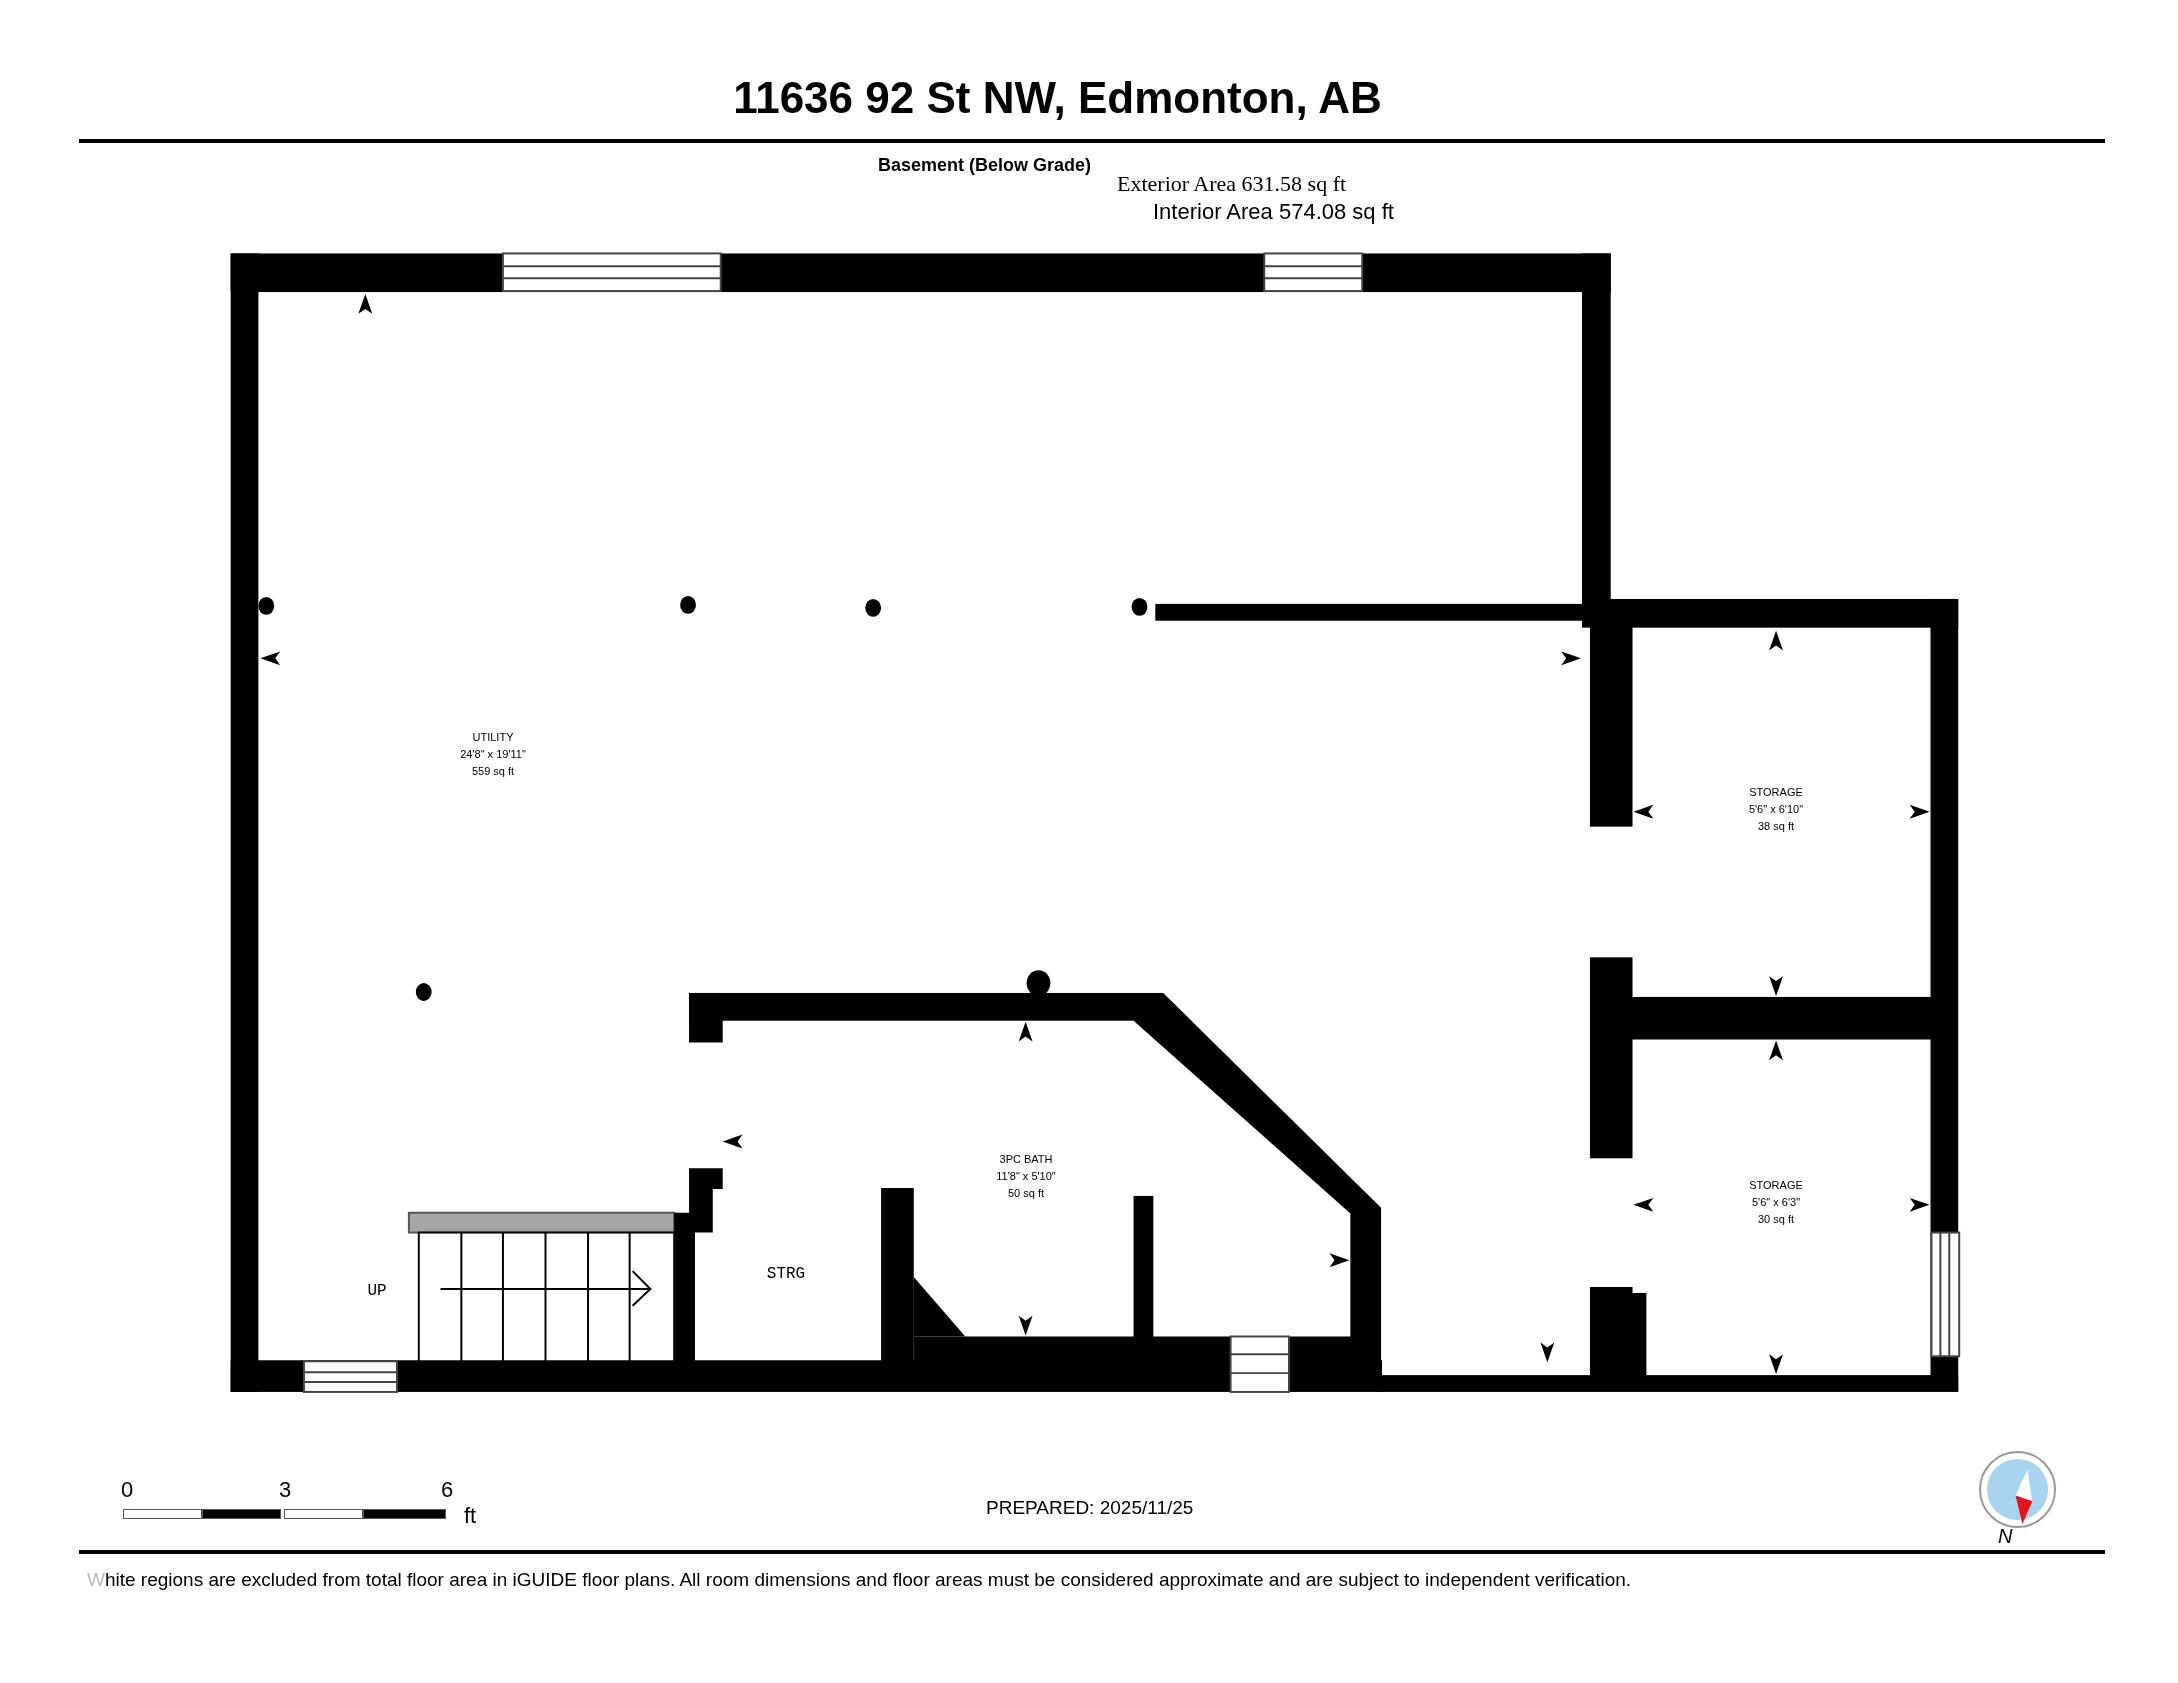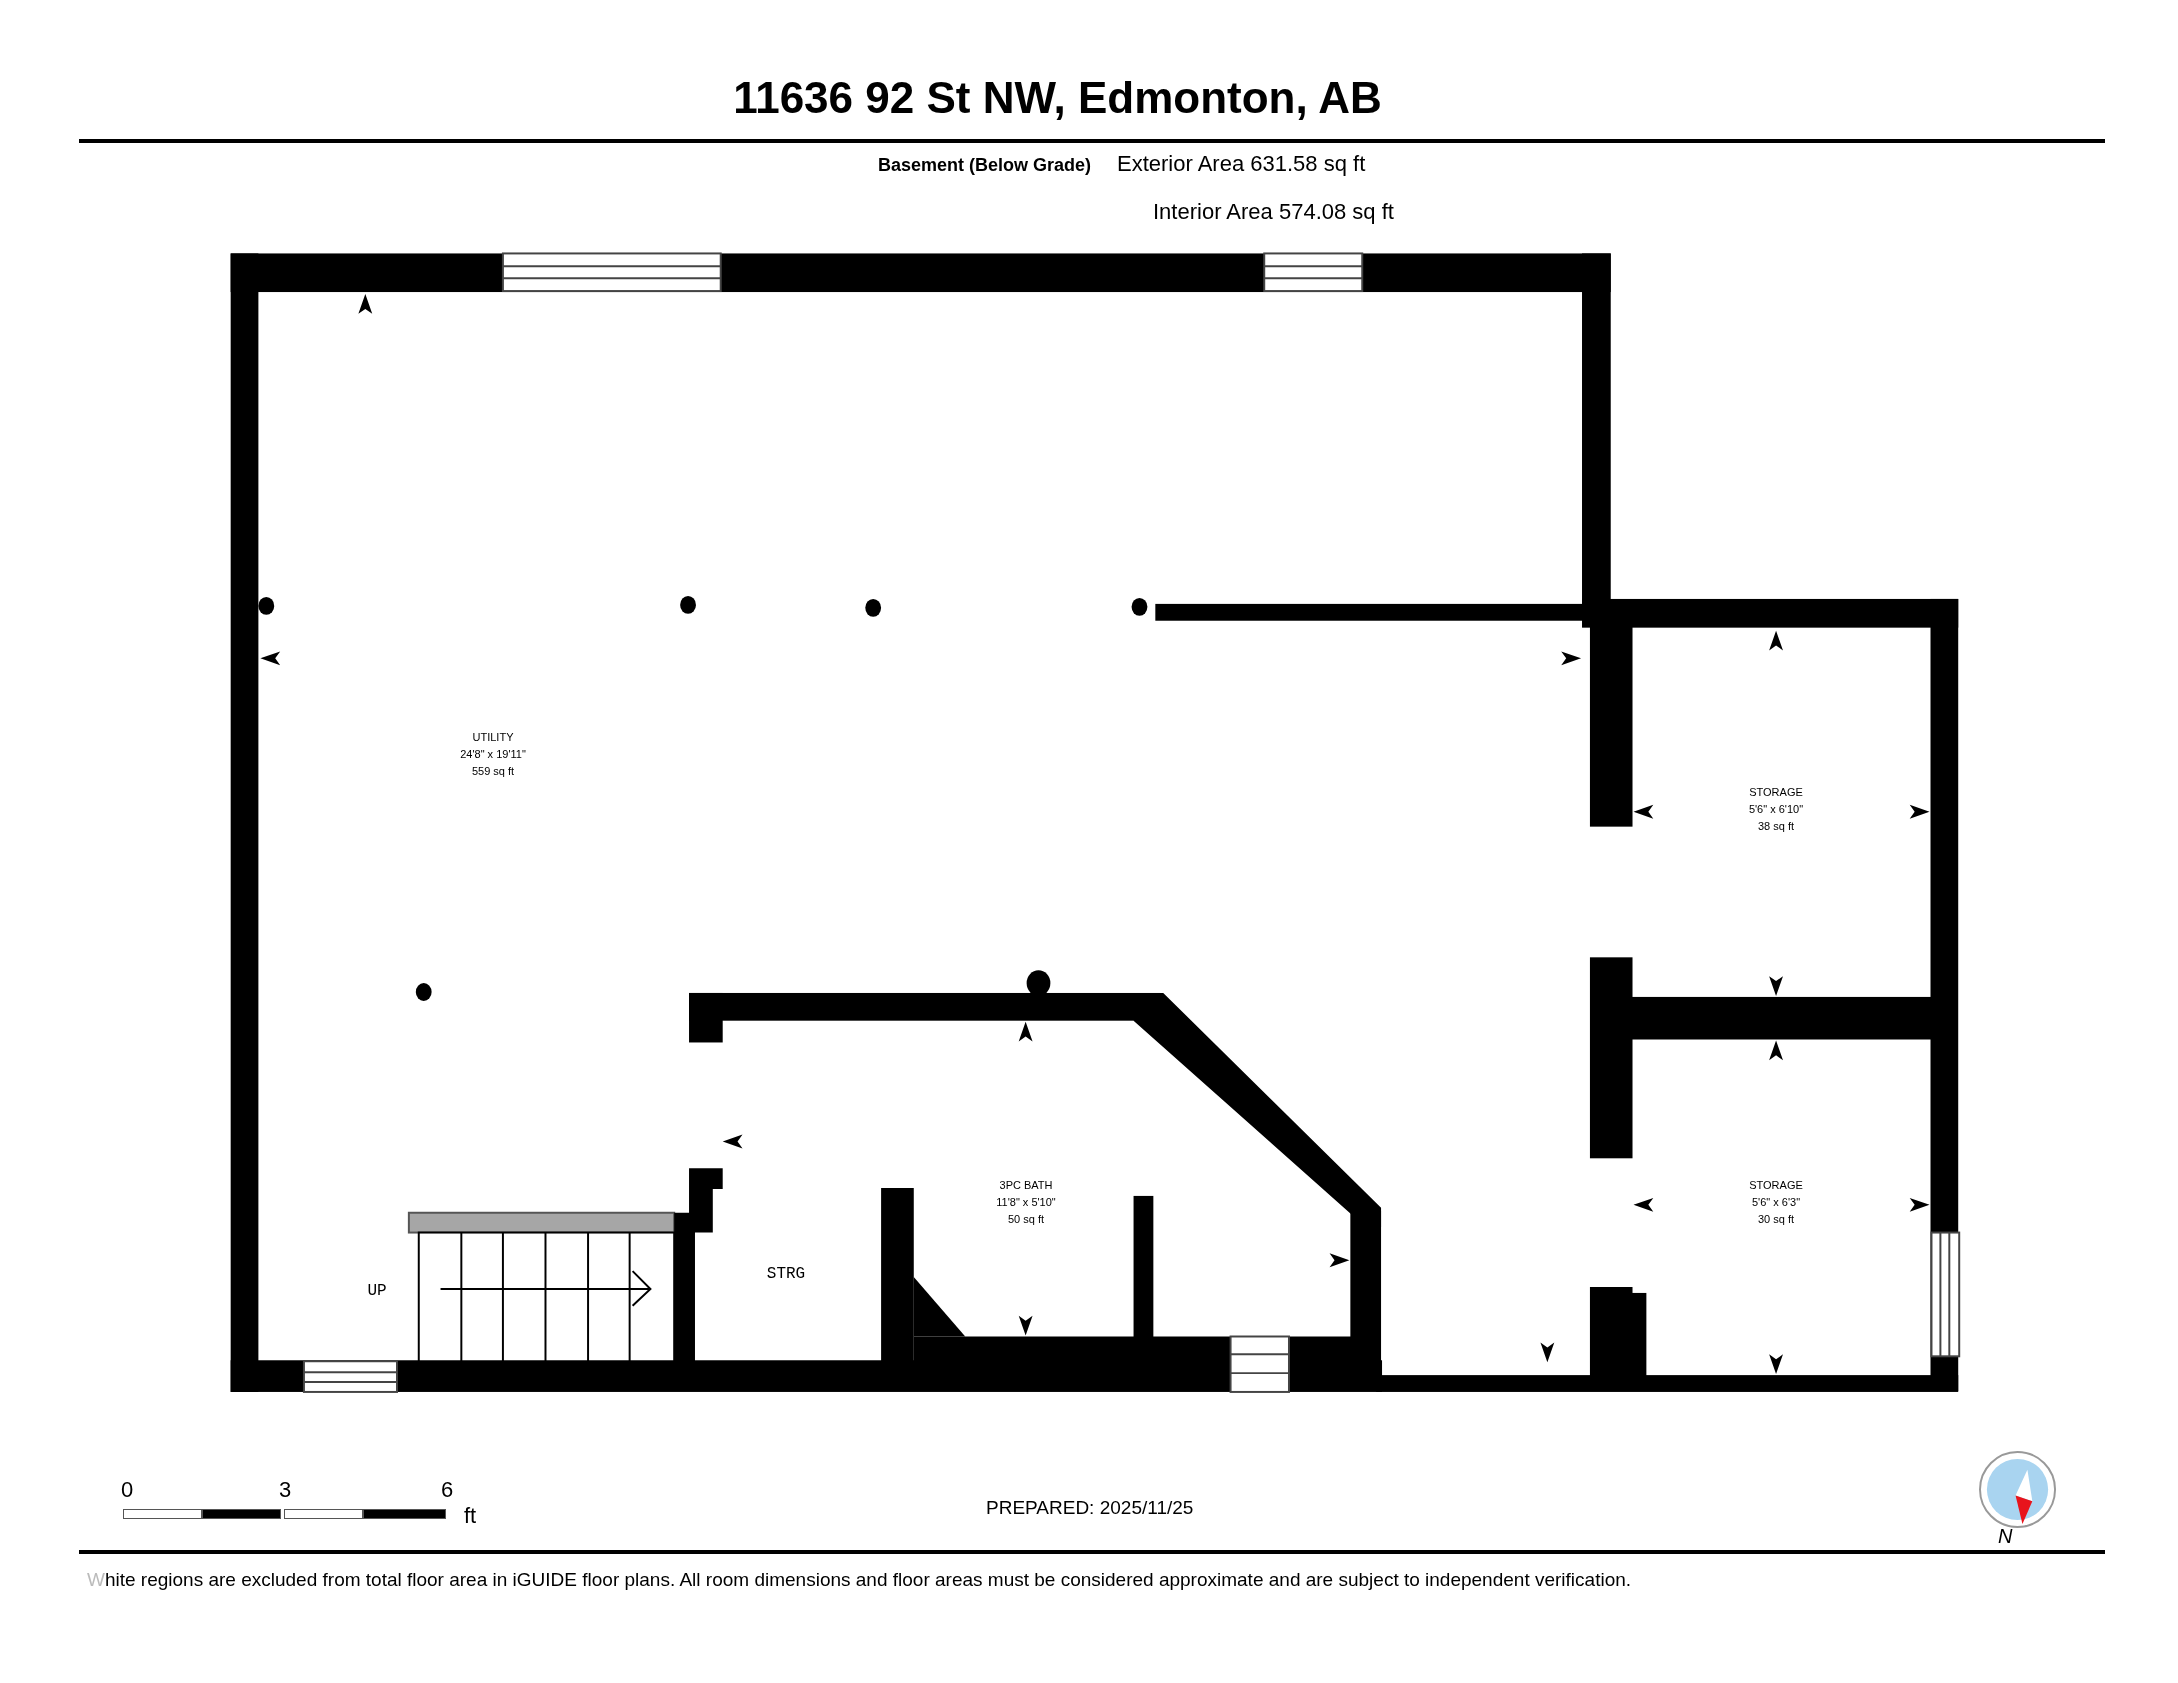--- a/index.html
+++ b/index.html
@@ -3,21 +3,21 @@
   <meta charset="utf-8">
   <style>
     html, body { margin: 0; padding: 0; background: #ffffff; }
     body { width: 2178px; height: 1683px; position: relative; overflow: hidden; font-family: "Liberation Sans", sans-serif; color: #000; }
     .title { position: absolute; left: 0; width: 2115px; top: 73px; text-align: center; font-weight: bold; font-size: 44px; letter-spacing: 0px; }
     .rule { position: absolute; left: 79px; width: 2026px; height: 4px; background: #000; }
     .rule.top { top: 139px; }
     .rule.bottom { top: 1550px; }
     .floor-name { position: absolute; top: 155px; right: 1087px; font-weight: bold; font-size: 18px; }
     .area-line { position: absolute; left: 1117px; font-size: 22px; }
-    .area-ext { top: 151px; }
+    .area-ext { top: 171px; font-family: Liberation Serif, serif; }
     .area-int { top: 199px; margin-left: 36px; }
     svg.plan { position: absolute; left: 0; top: 0; }
     .room-label { position: absolute; text-align: center; font-size: 11px; line-height: 17px; transform: translateX(-50%); white-space: nowrap; }
     .small-label { position: absolute; font-size: 16px; transform: translateX(-50%); font-family: Liberation Mono, monospace; }
     .scale { position: absolute; left: 123px; top: 1477px; width: 347px; height: 59px; }
     .scale .tick { position: absolute; top: 0; font-size: 22px; transform: translateX(-50%); }
     .scale .unit { position: absolute; left: 341px; top: 26px; font-size: 22px; }
     .scale .bar { position: absolute; top: 32px; height: 10px; width: 79px; border: 1px solid #555; box-sizing: border-box; }
     .prepared { position: absolute; left: 986px; top: 1497px; font-size: 19px; }
     .disclaimer { position: absolute; left: 87px; top: 1569px; font-size: 19px; }
@@ -135,21 +135,21 @@
     <path d="M1363,1273 l-20,-7 l5,7 l-5,7 z"></path>
     <path d="M1036,1349 l-7,-20 l7,5 l7,-5 z"></path>
   </g>
 </svg>
 
 <div class="room-label" style="left:493px; top:729px;">
   <div>UTILITY</div>
   <div>24'8" x 19'11"</div>
   <div>559 sq ft</div>
 </div>
-<div class="room-label" style="left:1026px; top:1177px;">
+<div class="room-label" style="left:1026px; top:1151px;">
   <div>3PC BATH</div>
   <div>11'8" x 5'10"</div>
   <div>50 sq ft</div>
 </div>
 <div class="room-label" style="left:1776px; top:784px;">
   <div>STORAGE</div>
   <div>5'6" x 6'10"</div>
   <div>38 sq ft</div>
 </div>
 <div class="room-label" style="left:1776px; top:1177px;">

